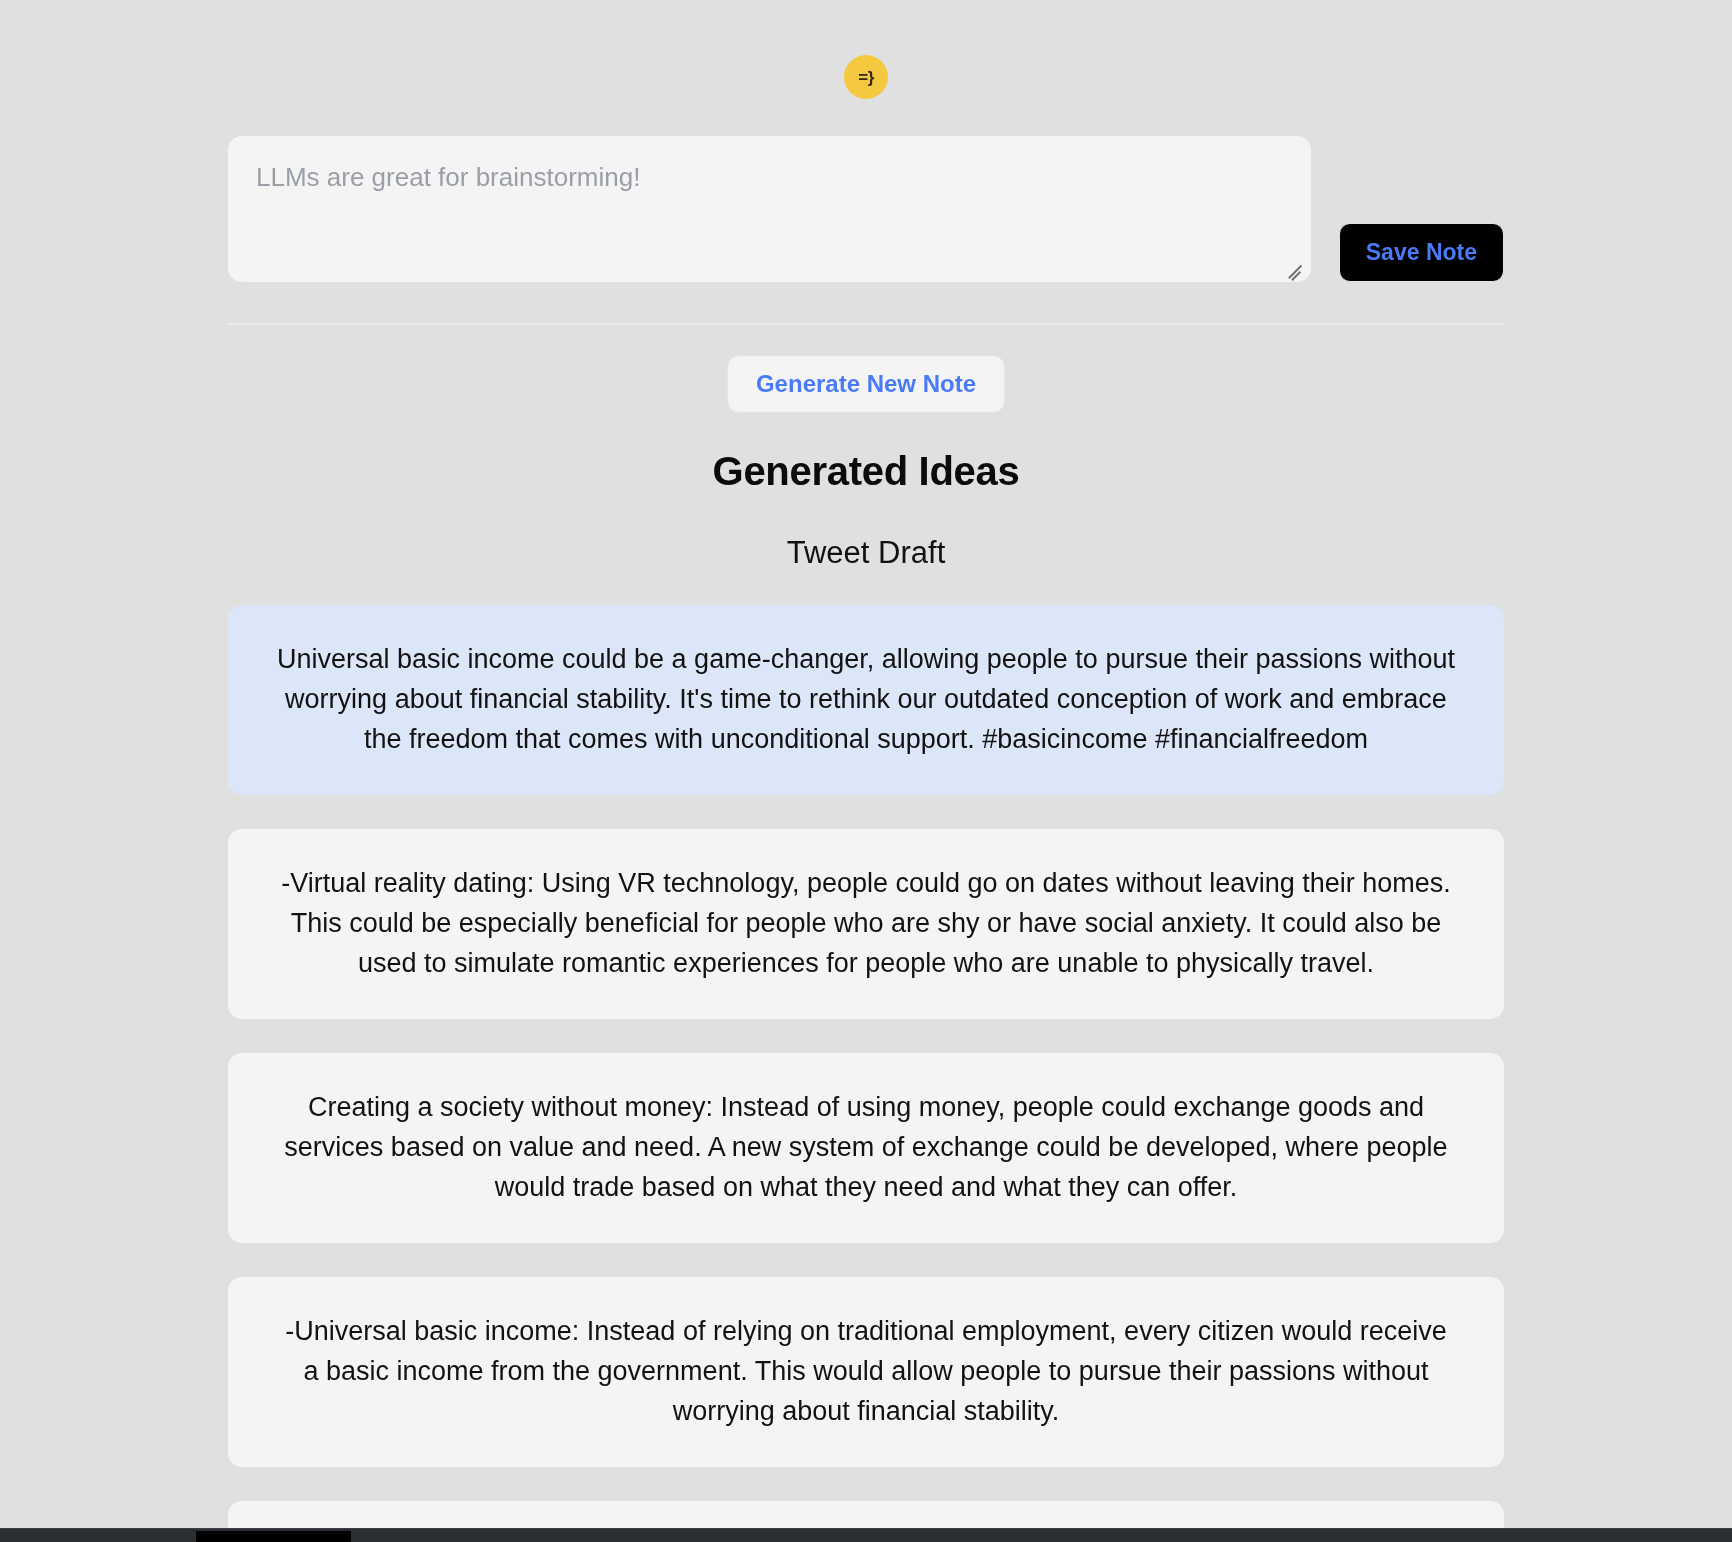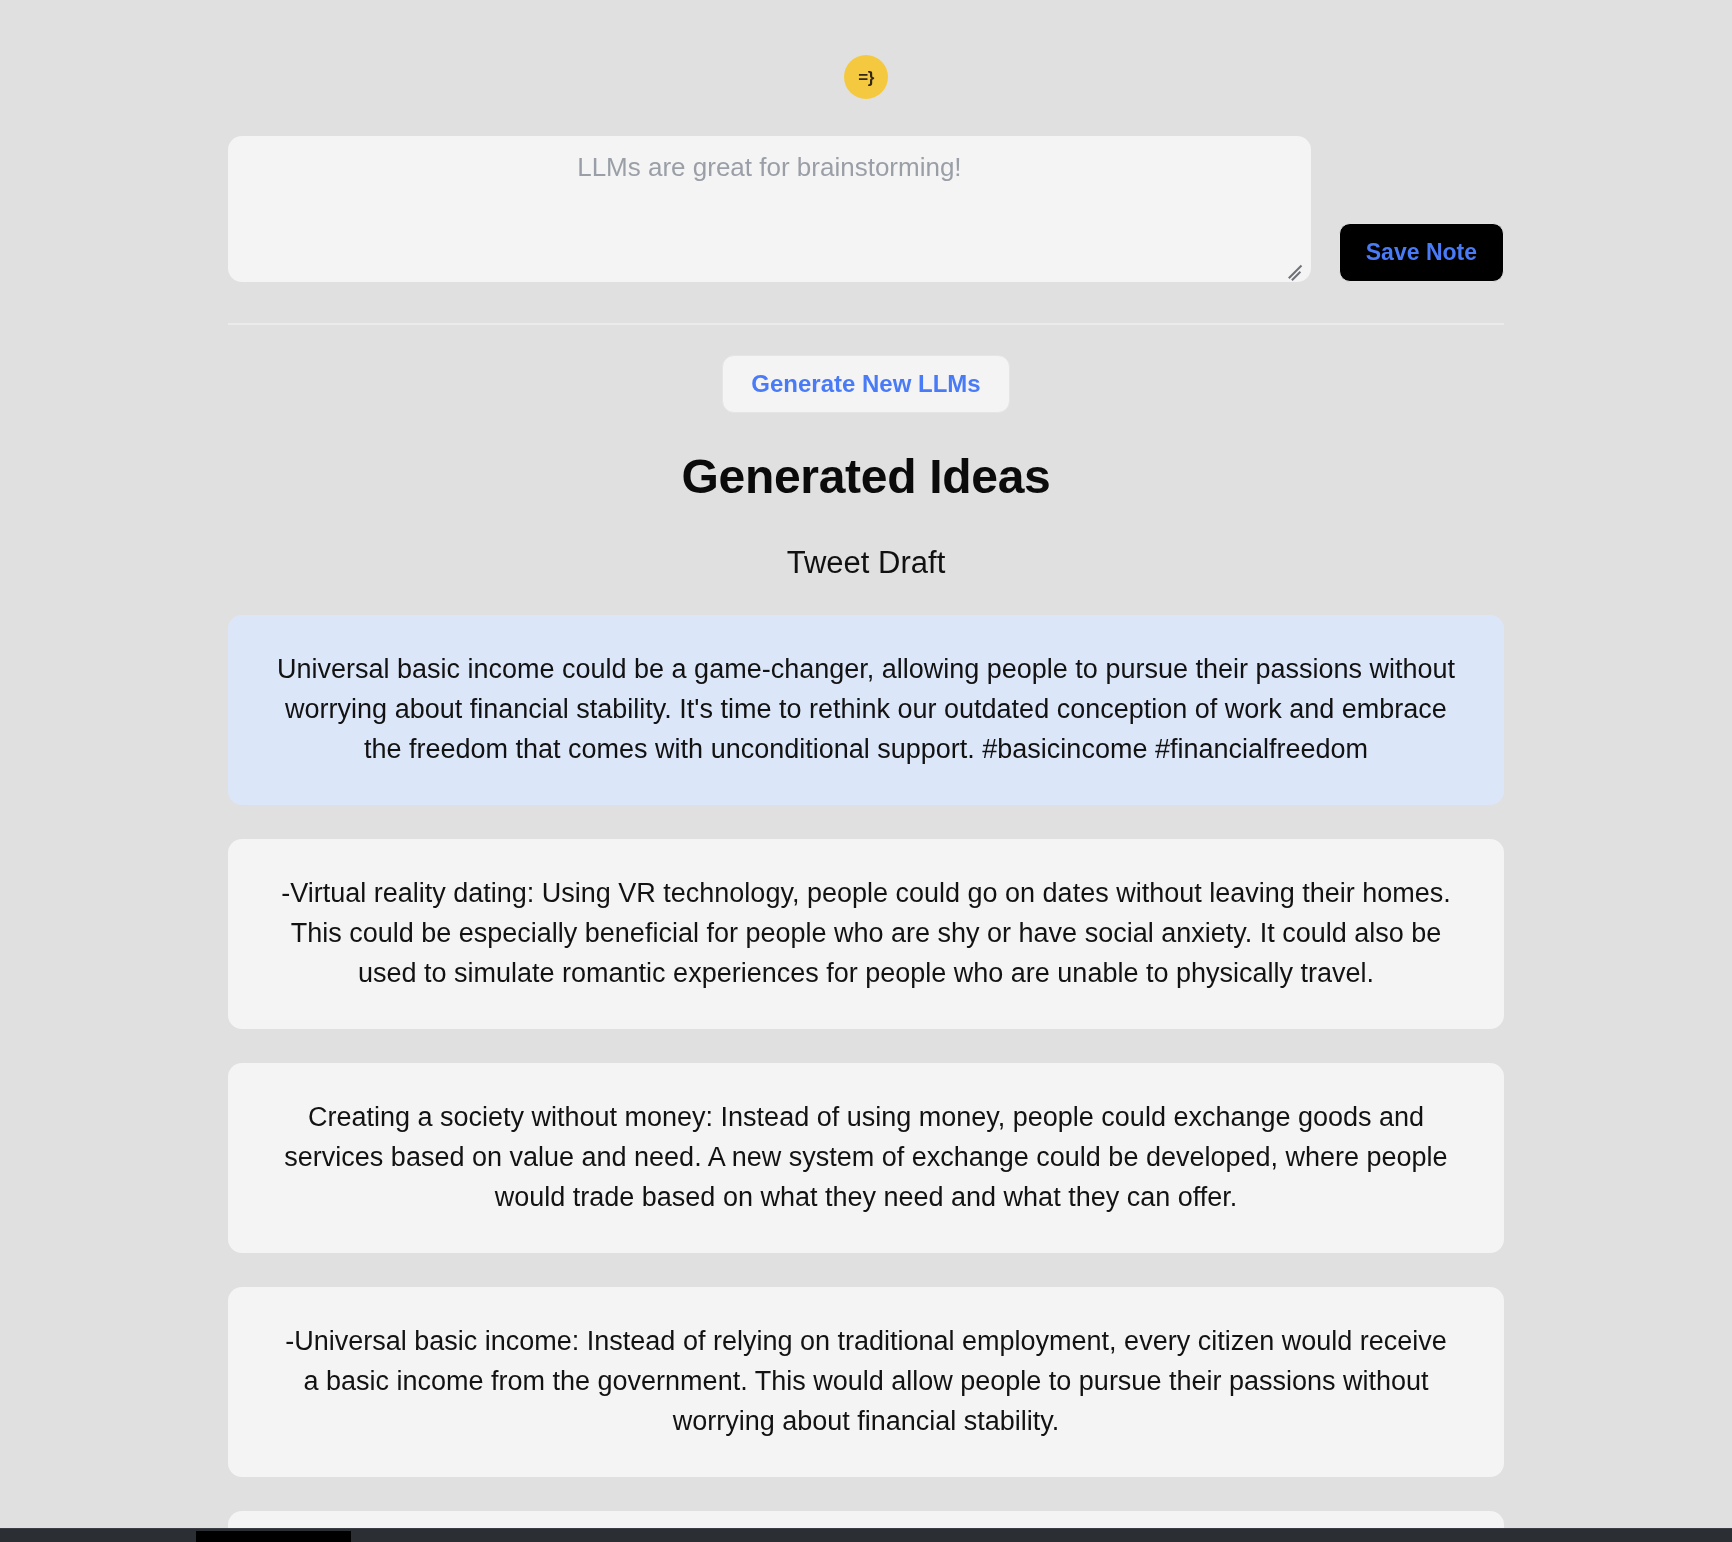--- a/index.html
+++ b/index.html
@@ -61,27 +61,26 @@
     align-items: flex-end;
     gap: 0;
   }
   .note-textarea {
     width: 1086px;
     height: 146px;
     background: #f4f4f4;
     border: none;
     border-radius: 14px;
     resize: none;
-    padding: 16px 28px;
+    padding: 26px 28px;
     font-family: "Liberation Sans", sans-serif;
     font-size: 26px;
     color: #222;
     outline: none;
     display: block;
-    text-align: center;
   }
   .note-textarea::placeholder {
     color: #9a9ea6;
   }
   .resize-grip {
     position: absolute;
     left: 1056px;
     top: 120px;
     width: 22px;
     height: 22px;
@@ -139,21 +138,21 @@
     font-weight: 700;
     color: #4a7bf7;
     cursor: pointer;
     line-height: 1.1;
   }
 
   
   .section-title {
     margin: 36px 0 0 0;
     text-align: center;
-    font-size: 48px;
+    font-size: 40px;
     font-weight: 700;
     color: #0b0b0b;
     letter-spacing: -0.3px;
   }
   .subsection-title {
     margin: 41px 0 0 0;
     text-align: center;
     font-size: 31px;
     font-weight: 400;
     color: #111;
@@ -207,21 +206,21 @@
       <div class="resize-grip">
         <span class="g1"></span>
           <span class="g2"></span>
       </div>
       <button class="save-note-btn">Save Note</button>
     </div>
 
     <hr class="divider">
 
     <div class="generate-row">
-      <button class="generate-btn">Generate New LLMs</button>
+      <button class="generate-btn">Generate New Note</button>
     </div>
 
     <h1 class="section-title">Generated Ideas</h1>
 
     <div class="subsection-title">Tweet Draft</div>
 
     <div class="card tweet">Universal basic income could be a game-changer, allowing people to pursue their passions without worrying about financial stability. It's time to rethink our outdated conception of work and embrace the freedom that comes with unconditional support. #basicincome #financialfreedom</div>
 
 
     <div class="card idea">-Virtual reality dating: Using VR technology, people could go on dates without leaving their homes. This could be especially beneficial for people who are shy or have social anxiety. It could also be used to simulate romantic experiences for people who are unable to physically travel.</div>

